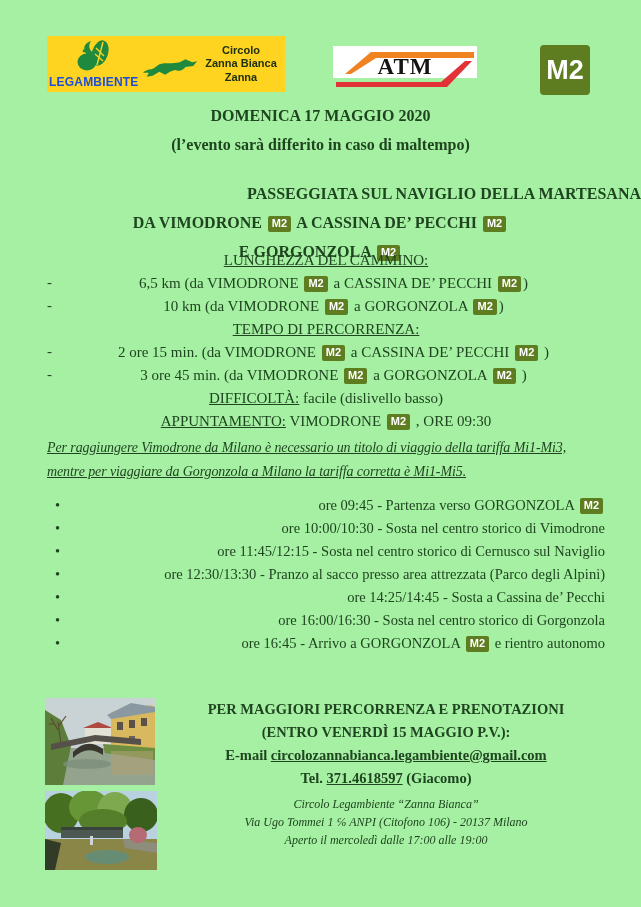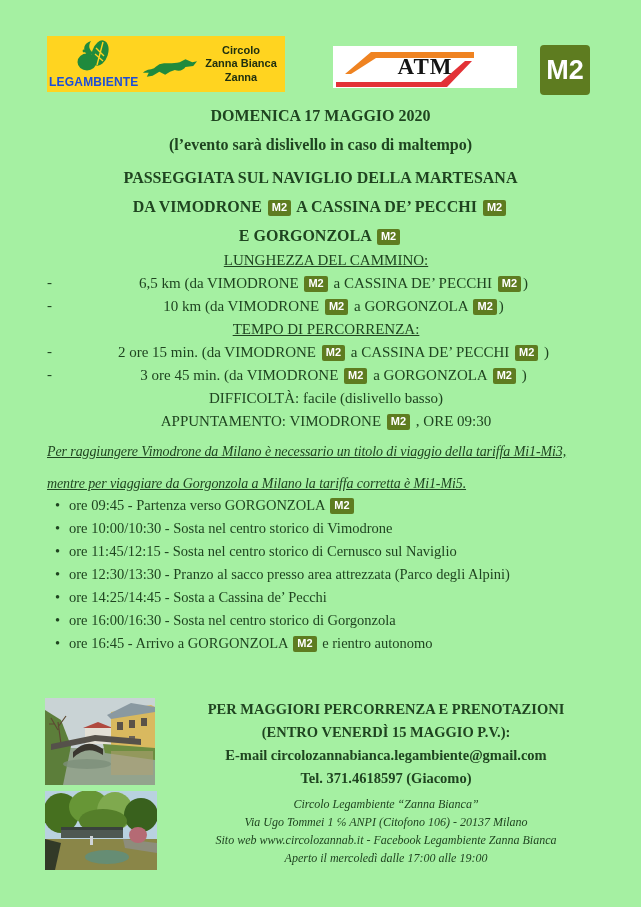--- a/index.html
+++ b/index.html
@@ -2,63 +2,63 @@
 <html><head>
 <meta charset="utf-8">
 <style>
   html,body{margin:0;padding:0;background:#888;}
   .page{
     position:relative;width:641px;height:907px;margin:0 auto;
     background:#a5f0a2;overflow:hidden;
     font-family:"Liberation Serif","DejaVu Serif",serif;
     color:#1f4420;
   }
-  .u{}
+  .u{text-decoration:underline;}
   
   .logo-row{position:absolute;top:36px;left:47px;right:47px;height:57px;}
   .lega-box{position:absolute;left:0;top:0;width:238px;height:56px;background:#ffd420;
     display:flex;align-items:stretch;}
   .lega-left{width:92px;position:relative;}
   .lega-left svg{position:absolute;left:28px;top:3px;}
   .lega-label{position:absolute;left:2px;bottom:3px;width:100%;
     font-family:"Liberation Sans",sans-serif;font-weight:700;font-size:12px;
     color:#1d4ed8;letter-spacing:0.2px;}
   .lega-mid{width:62px;position:relative;}
   .lega-mid svg{position:absolute;left:2px;top:22px;}
   .lega-right{flex:1;display:flex;flex-direction:column;justify-content:center;
     font-family:"Liberation Sans",sans-serif;font-weight:700;font-size:11px;
     color:#203010;text-align:center;line-height:13.5px;padding-right:4px;}
-  .atm-box{position:absolute;left:286px;top:10px;width:144px;height:42px;background:#ffffff;padding-left:40px;}
+  .atm-box{position:absolute;left:286px;top:10px;width:144px;height:32px;background:#ffffff;}
   .atm-box svg{position:absolute;left:0;top:0;}
   .atm-label{position:absolute;left:0;top:8px;width:100%;text-align:center;
     font-family:"Liberation Serif",serif;font-weight:700;font-size:23px;
     letter-spacing:1px;color:#141414;}
   .m2-big{position:absolute;left:493px;top:9px;width:50px;height:50px;background:#5e7c20;
     border-radius:4px;display:flex;align-items:center;justify-content:center;
     font-family:"Liberation Sans",sans-serif;font-weight:700;font-size:27px;color:#fff;}
   
   .header{position:absolute;top:101px;left:0;right:0;text-align:center;
     font-weight:700;font-size:16px;}
   .header .h-line{line-height:29px;}
-  .header .h-gap{margin-top:4px;}
+  .header .h-gap{margin-top:20px;text-align:right;}
   
   .m2-badge{display:inline-block;background:#5e7c20;color:#fff;
     font-family:"Liberation Sans",sans-serif;font-weight:700;font-style:normal;
     font-size:11px;line-height:13px;padding:1px 4px 2px;border-radius:2px;
     vertical-align:1px;margin:0 2px;text-decoration:none;}
   
   .details{position:absolute;top:249px;left:47px;right:36px;font-size:15px;}
   .details .line{line-height:23px;text-align:center;}
   .uhead{text-decoration:underline;}
   .dash-item{position:relative;padding-left:15px;}
   .dash-item::before{content:"-";position:absolute;left:0;top:-1px;}
   .fare{font-style:italic;text-decoration:underline;font-size:14px;
-    line-height:32px;margin-top:3px;letter-spacing:-0.1px;}
+    line-height:24px;margin-top:3px;letter-spacing:-0.1px;}
   
-  .schedule{position:absolute;top:494px;left:55px;right:44px;font-size:14.5px;}
+  .schedule{position:absolute;top:494px;left:55px;right:36px;font-size:14.5px;text-align:right;}
   .sched-item{position:relative;padding-left:14px;line-height:23px;}
   .sched-item::before{content:"\2022";position:absolute;left:0;top:0;}
   
   .bottom{position:absolute;top:698px;left:45px;right:36px;display:flex;}
   .photos-col{width:112px;flex:0 0 112px;}
   .photo{display:block;}
   .photo-1{margin-bottom:6px;}
   .contact-col{flex:1;text-align:center;padding-left:10px;}
   .c-bold{font-weight:700;font-size:14.5px;line-height:23px;}
   .c-it{font-style:italic;font-size:12px;line-height:18px;text-align:center;}
@@ -99,21 +99,21 @@
         <polygon points="3,36 108,36 132,15 139,15 114,41 3,41" fill="#e33237"></polygon>
       </svg>
       <span class="atm-label">ATM</span>
     </div>
 
     <div class="m2-big">M2</div>
   </div>
 
   <div class="header">
     <div class="h-line">DOMENICA 17 MAGGIO 2020</div>
-    <div class="h-line">(l’evento sarà dislivello in caso di maltempo)</div>
+    <div class="h-line">(l’evento sarà differito in caso di maltempo)</div>
     <div class="h-line h-gap">PASSEGGIATA SUL NAVIGLIO DELLA MARTESANA</div>
     <div class="h-line"><span>DA VIMODRONE </span><span class="m2-badge">M2</span><span> A CASSINA DE’ PECCHI </span><span class="m2-badge">M2</span></div>
     <div class="h-line"><span>E GORGONZOLA </span><span class="m2-badge">M2</span></div>
   </div>
 
   <div class="details">
     <div class="line uhead">LUNGHEZZA DEL CAMMINO:</div>
     <div class="line dash-item"><span>6,5 km (da VIMODRONE </span><span class="m2-badge">M2</span><span> a CASSINA DE’ PECCHI </span><span class="m2-badge">M2</span><span>)</span></div>
     <div class="line dash-item"><span>10 km (da VIMODRONE </span><span class="m2-badge">M2</span><span> a GORGONZOLA </span><span class="m2-badge">M2</span><span>)</span></div>
     <div class="line uhead">TEMPO DI PERCORRENZA:</div>
@@ -173,18 +173,17 @@
       </svg>
     </div>
 
     <div class="contact-col">
       <div class="c-bold">PER MAGGIORI PERCORRENZA E PRENOTAZIONI</div>
       <div class="c-bold">(ENTRO VENERDÌ 15 MAGGIO P.V.):</div>
       <div class="c-bold"><span>E-mail </span><span class="u">circolozannabianca.legambiente@gmail.com</span></div>
       <div class="c-bold"><span>Tel. </span><span class="u">371.4618597</span><span> (Giacomo)</span></div>
       <div class="c-it c-it-first">Circolo Legambiente “Zanna Bianca”</div>
       <div class="c-it">Via Ugo Tommei 1 ℅ ANPI (Citofono 106) - 20137 Milano</div>
-      <div class="c-it"><span>Sito web </span><span class="u">www.circolozannab.it</span><span> - Facebook </span><span class="u">Legambiente Zanna Bianca</span></div>
       <div class="c-it">Aperto il mercoledì dalle 17:00 alle 19:00</div>
     </div>
   </div>
 
 </div>
 
 </body></html>

